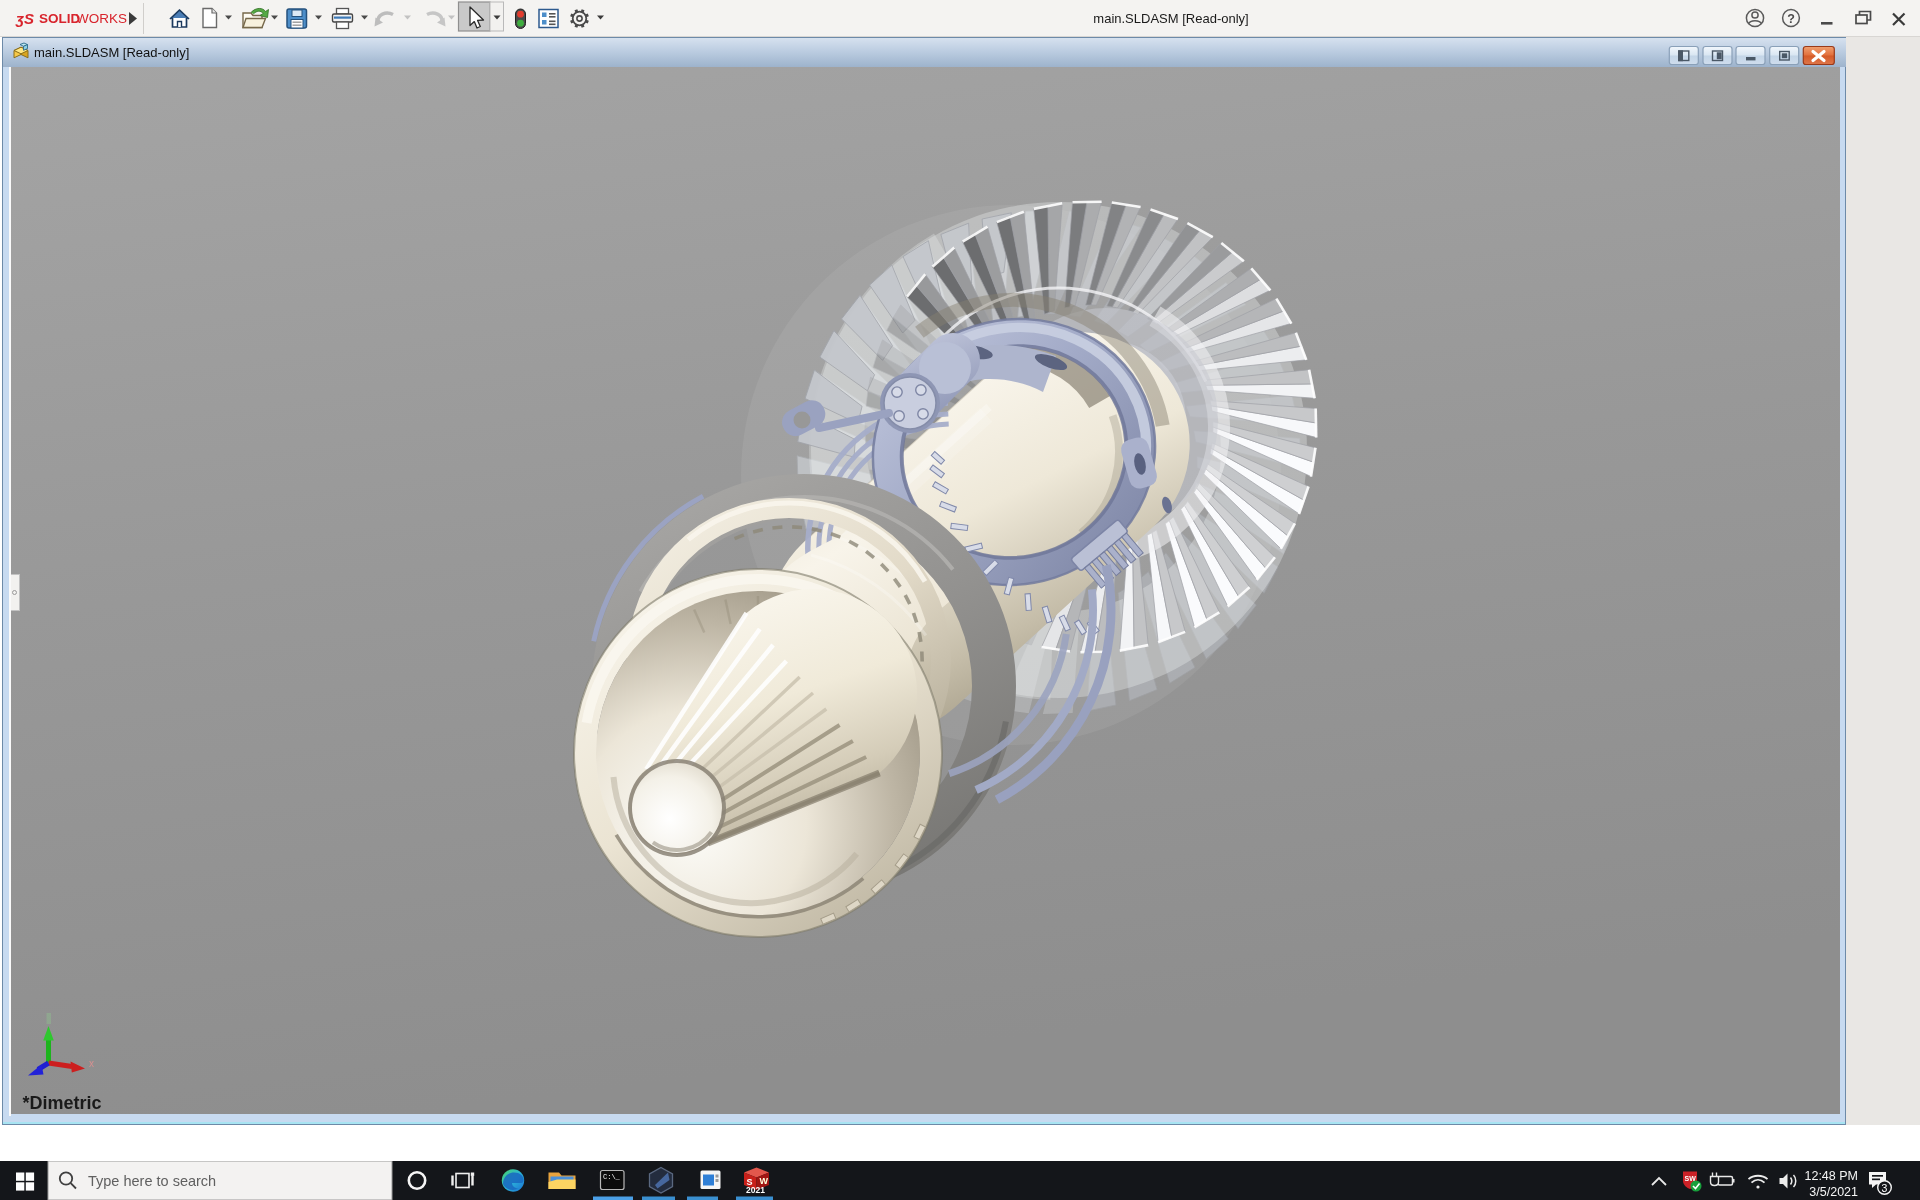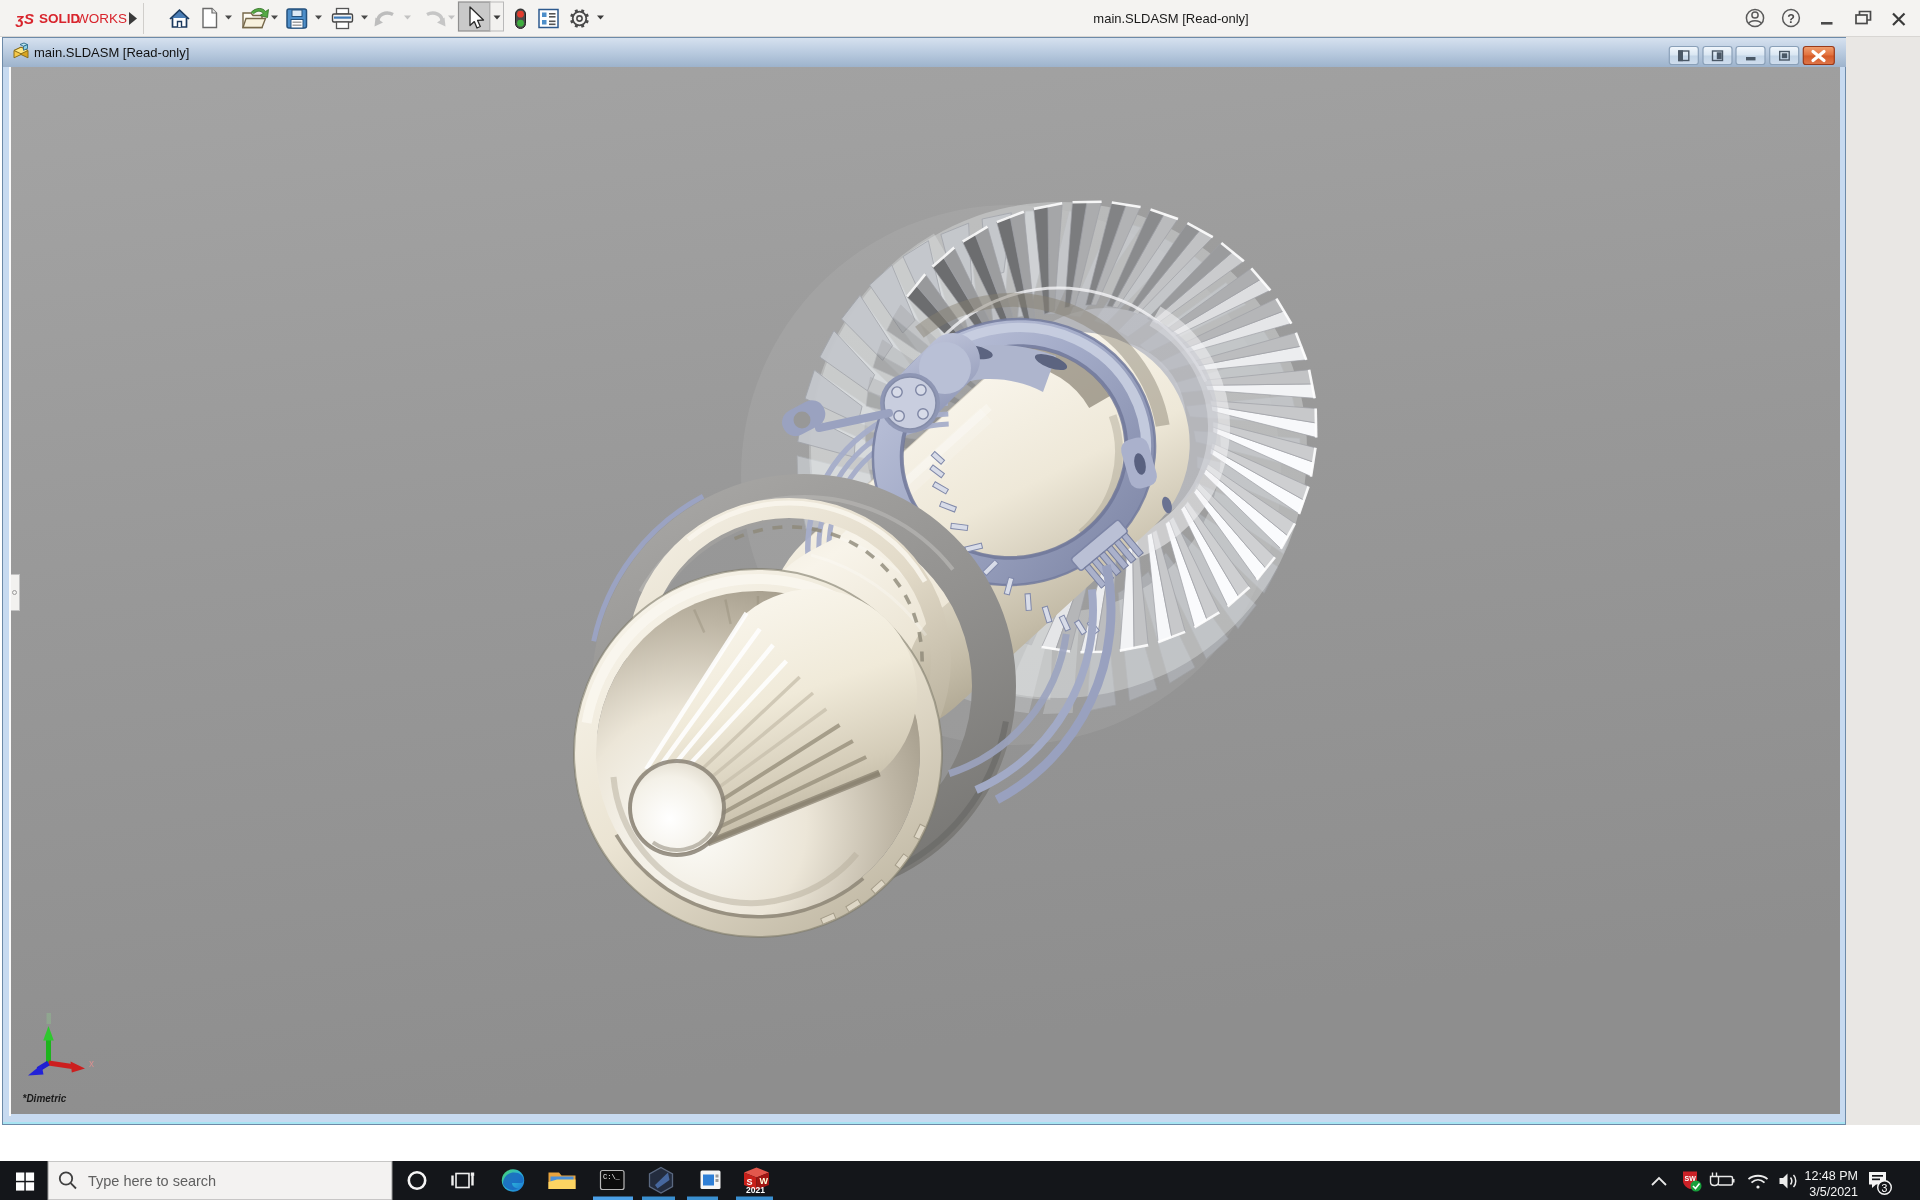--- a/index.html
+++ b/index.html
@@ -5,21 +5,21 @@
 html,body { width:1920px; height:1200px; overflow:hidden; background:#ffffff; font-family:"Liberation Sans", sans-serif; }
 #titlebar { position:absolute; left:0; top:0; width:1620px; height:37px; background:#f4f3f1; }
 #rightfill { position:absolute; left:1846px; top:37px; width:74px; height:1088px; background:#e9e7e4; }
 #childwin { position:absolute; left:2px; top:37px; width:1844px; height:1088px; background:#c7daf0; border:1px solid #6d8aa8; }
 #ctitle { position:absolute; left:0; top:0; width:100%; height:29px; }
 #viewport { position:absolute; left:5.5px; top:29px; width:1834px; height:1048.5px; overflow:hidden; border-left:2.5px solid #fafafa; }
 #botstrip1 { position:absolute; left:0px; top:1077.5px; width:1842px; height:6px; background:#c7daf0; }
 #botstrip2 { position:absolute; left:0px; top:1083.5px; width:1842px; height:2.5px; background:#a8e4f2; }
 #whitestrip { position:absolute; left:0; top:1125px; width:1920px; height:36px; background:#ffffff; }
 #taskbar { position:absolute; left:0; top:1161px; width:1920px; height:39px; background:#14161a; }
-#dimetric { position:absolute; left:12px; top:1026px; font-size:10px; font-weight:700; color:#1a1a1a;font-style:italic; }
+#dimetric { position:absolute; left:12px; top:1026px; font-size:18px; font-weight:700; color:#1a1a1a; }
 #lefttab { position:absolute; left:0px; top:507px; width:9px; height:37px; background:#f2f1ef; border:1px solid #c2c2c2; border-left:none; }
 #lefttab div { position:absolute; left:1.5px; top:15px; width:5px; height:5px; border-radius:50%; border:1.4px solid #9a9a9a; }
 </style></head>
 <body>
 <div id="titlebar">
     <svg width="1920" height="37" viewBox="0 0 1920 37" xmlns="http://www.w3.org/2000/svg" style="position:absolute;top:0;left:0">
 <rect width="1920" height="37" fill="#f4f3f1"></rect>
 <rect y="36" width="1920" height="1" fill="#d8d6d3"></rect>
 <g fill="#d8242c">
         <text x="16" y="23.5" font-family="Liberation Sans, sans-serif" font-size="15" font-weight="700" font-style="italic">ʒS</text>

